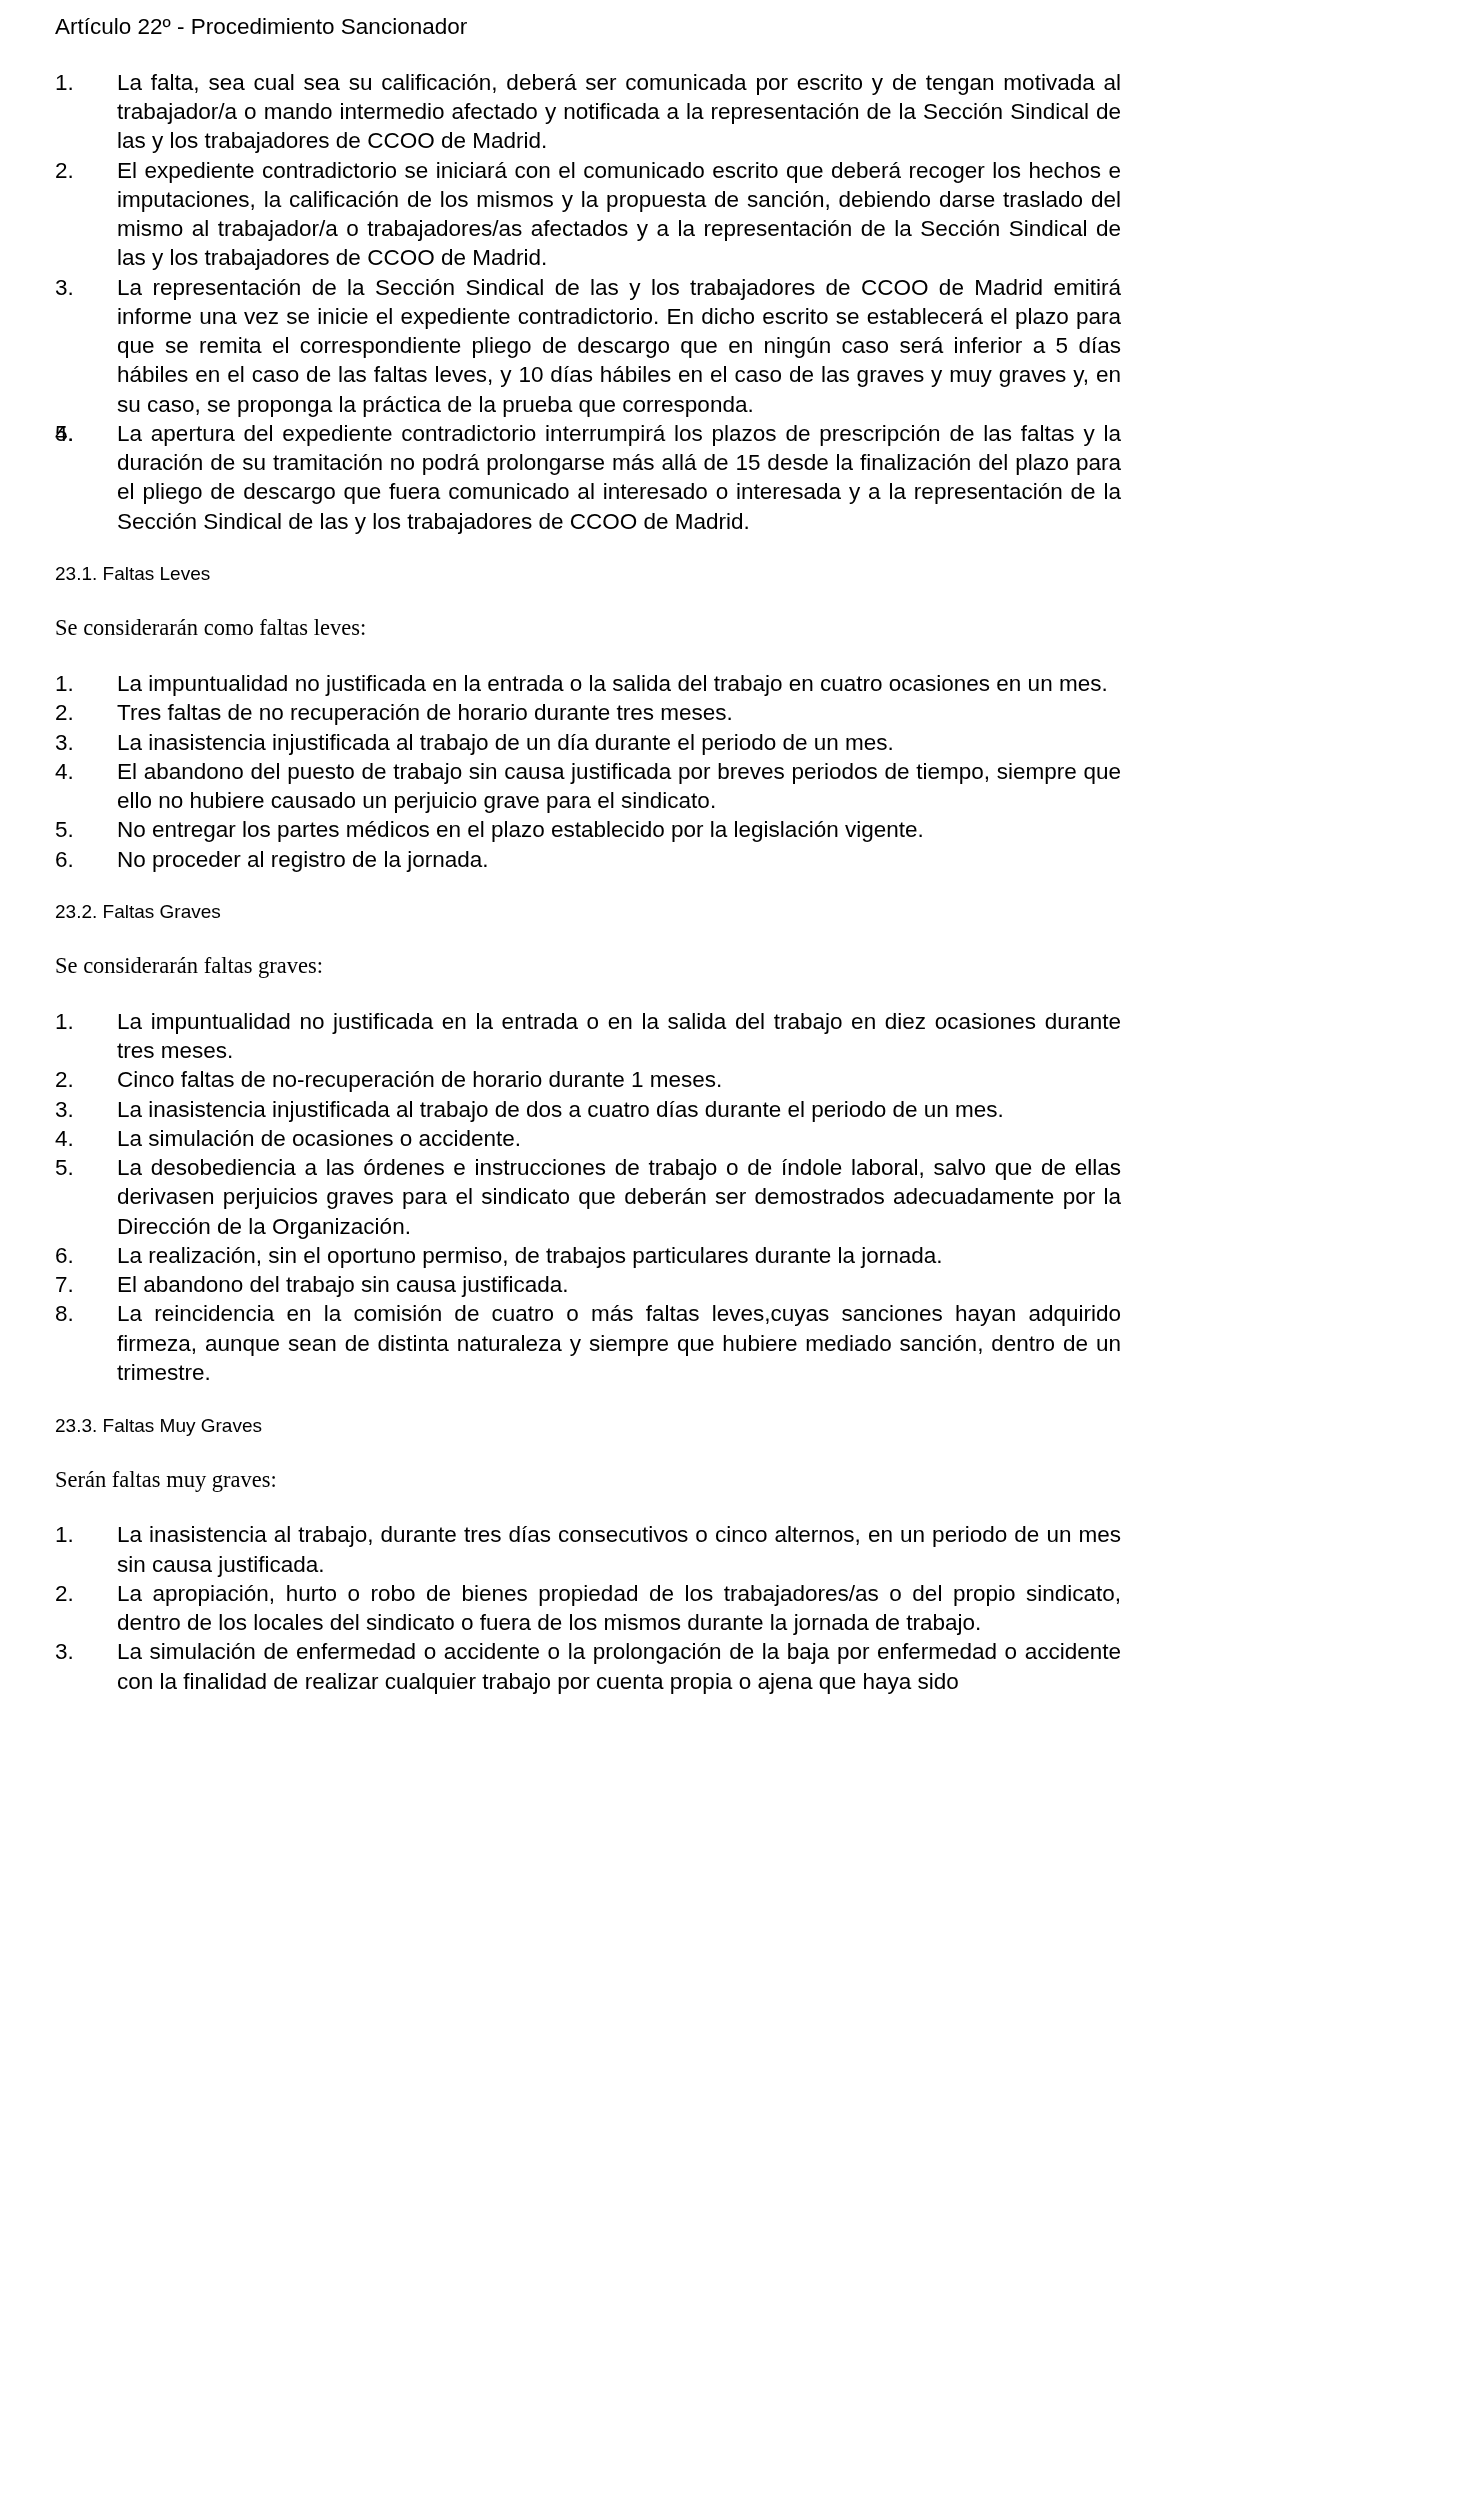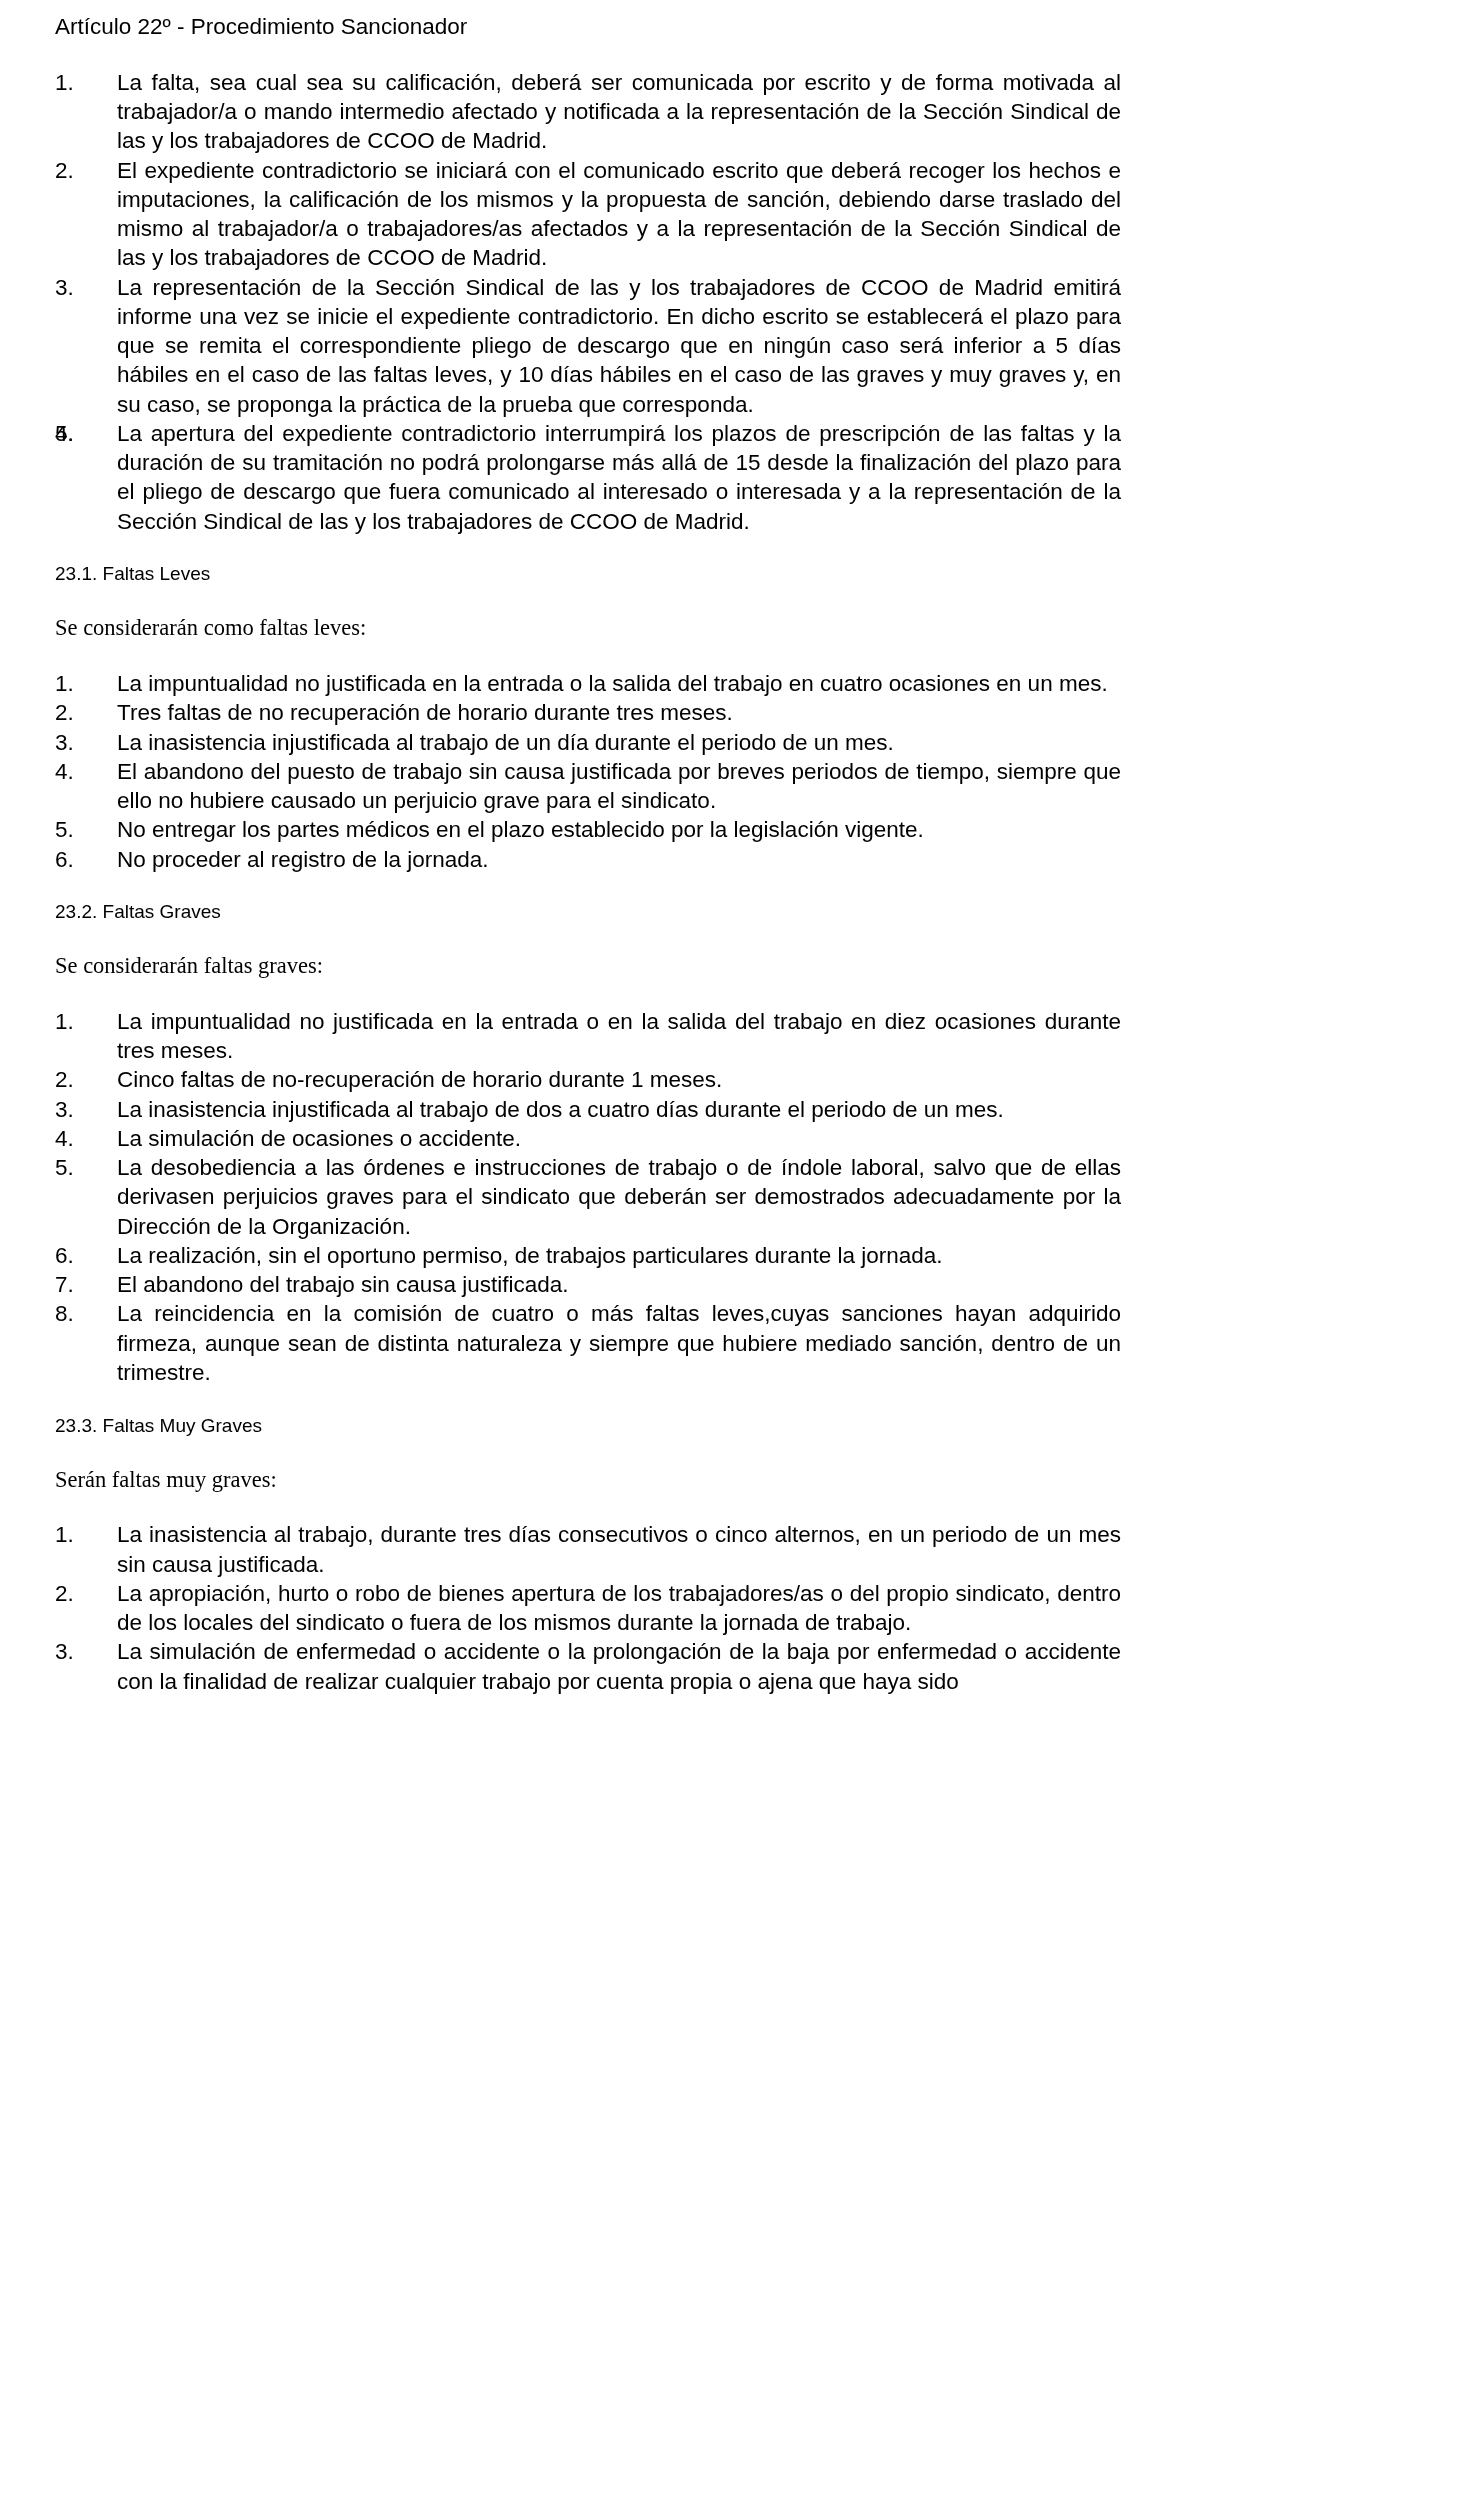--- a/index.html
+++ b/index.html
@@ -63,21 +63,21 @@
 </head>
 <body>
 
 <div class="page">
 
   <div class="heading">Artículo 22º - Procedimiento Sancionador</div>
 
   <ol class="numlist">
     <li>
       <span class="marker">1.</span>
-      <span>La falta, sea cual sea su calificación, deberá ser comunicada por escrito y de forma motivada al trabajador/a o mando intermedio afectado y notificada a la representación de la Sección Sindical de las y los trabajadores de CCOO de Madrid.</span>
+      <span>La falta, sea cual sea su calificación, deberá ser comunicada por escrito y de tengan motivada al trabajador/a o mando intermedio afectado y notificada a la representación de la Sección Sindical de las y los trabajadores de CCOO de Madrid.</span>
     </li>
     <li>
       <span class="marker">2.</span>
       <span>El expediente contradictorio se iniciará con el comunicado escrito que deberá recoger los hechos e imputaciones, la calificación de los mismos y la propuesta de sanción, debiendo darse traslado del mismo al trabajador/a o trabajadores/as afectados y a la representación de la Sección Sindical de las y los trabajadores de CCOO de Madrid.</span>
     </li>
     <li>
       <span class="marker">3.</span>
       <span>La representación de la Sección Sindical de las y los trabajadores de CCOO de Madrid emitirá informe una vez se inicie el expediente contradictorio. En dicho escrito se establecerá el plazo para que se remita el correspondiente pliego de descargo que en ningún caso será inferior a 5 días hábiles en el caso de las faltas leves, y 10 días hábiles en el caso de las graves y muy graves y, en su caso, se proponga la práctica de la prueba que corresponda.</span>
     </li>
     <li>
@@ -161,21 +161,21 @@
   <div class="subheading">23.3. Faltas Muy Graves</div>
   <div class="para nojust">Serán faltas muy graves:</div>
 
   <ol class="numlist">
     <li>
       <span class="marker">1.</span>
       <span>La inasistencia al trabajo, durante tres días consecutivos o cinco alternos, en un periodo de un mes sin causa justificada.</span>
     </li>
     <li>
       <span class="marker">2.</span>
-      <span>La apropiación, hurto o robo de bienes apertura de los trabajadores/as o del propio sindicato, dentro de los locales del sindicato o fuera de los mismos durante la jornada de trabajo.</span>
+      <span>La apropiación, hurto o robo de bienes propiedad de los trabajadores/as o del propio sindicato, dentro de los locales del sindicato o fuera de los mismos durante la jornada de trabajo.</span>
     </li>
     <li>
       <span class="marker">3.</span>
       <span>La simulación de enfermedad o accidente o la prolongación de la baja por enfermedad o accidente con la finalidad de realizar cualquier trabajo por cuenta propia o ajena que haya sido</span>
     </li>
   </ol>
 
 </div>
 
 

